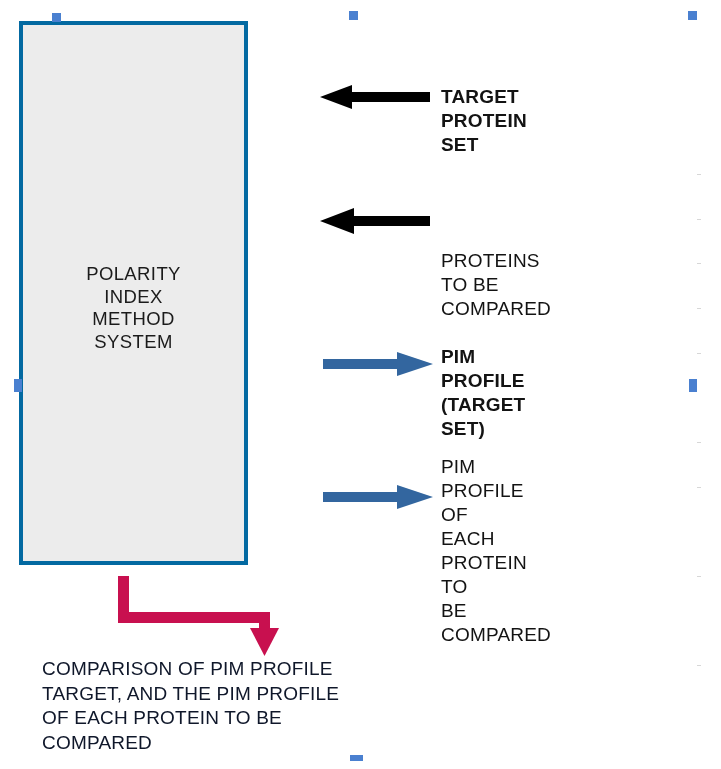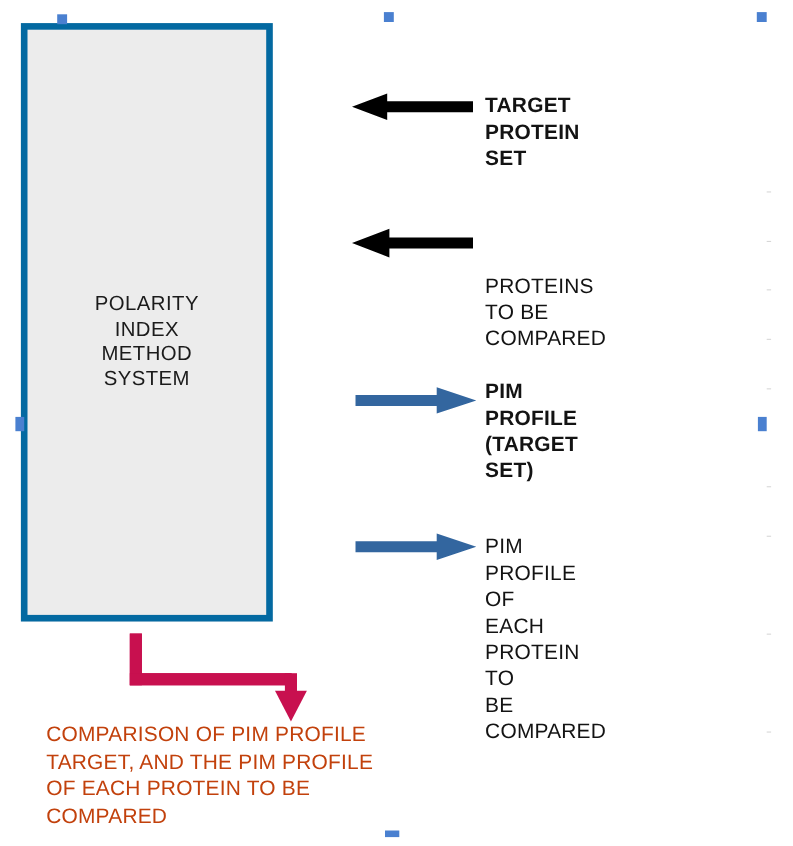--- a/index.html
+++ b/index.html
@@ -19,21 +19,21 @@
   }
 
   
   #system-box {
     position: absolute;
     left: 19px;
     top: 21px;
     width: 229px;
     height: 544px;
     background: #ececec;
-    border: 6px solid #0369a1;
+    border: 4px solid #0369a1;
     box-sizing: border-box;
   }
   #system-box-label {
     position: absolute;
     left: 0;
     right: 0;
     top: 238px;
     text-align: center;
     font-size: 18.5px;
     line-height: 22.5px;
@@ -62,21 +62,21 @@
   }
 
   
   #bottom-caption {
     position: absolute;
     left: 42px;
     top: 657px;
     font-size: 19px;
     line-height: 24.5px;
     letter-spacing: 0.2px;
-    color: #c2410c;
+    color: #0f172a;
     white-space: pre-line;
   }
 
   
   .handle {
     position: absolute;
     background: #4a80d0;
     width: 9px;
     height: 9px;
   }
@@ -132,21 +132,21 @@
     <div class="callout-text" style="left:441px; top:345px;font-weight:bold;">PIM  PROFILE
 (TARGET SET)</div>
   </div>
 
   <div class="callout">
     <div class="arrow-wrap" style="left:323px; top:484px;">
       <svg width="112" height="26" viewBox="0 0 112 26">
         <polygon points="0,8 74,8 74,1 110,13 74,25 74,18 0,18" fill="#33669f"></polygon>
       </svg>
     </div>
-    <div class="callout-text" style="left:441px; top:455px;margin-top:31px;">PIM   PROFILE   OF
+    <div class="callout-text" style="left:441px; top:455px;">PIM   PROFILE   OF
 EACH PROTEIN TO
 BE COMPARED</div>
   </div>
 
   <div class="arrow-wrap" style="left:110px; top:570px;">
     <svg width="190" height="95" viewBox="0 0 190 95">
       <path d="M 8 6 L 19 6 L 19 42 L 155 42 L 155 53 L 8 53 L 8 6 Z" fill="#c8104f"></path>
       <rect x="8" y="6" width="11" height="47" fill="#c8104f"></rect>
       <rect x="8" y="42" width="147" height="11" fill="#c8104f"></rect>
       <rect x="149" y="42" width="11" height="22" fill="#c8104f"></rect>

